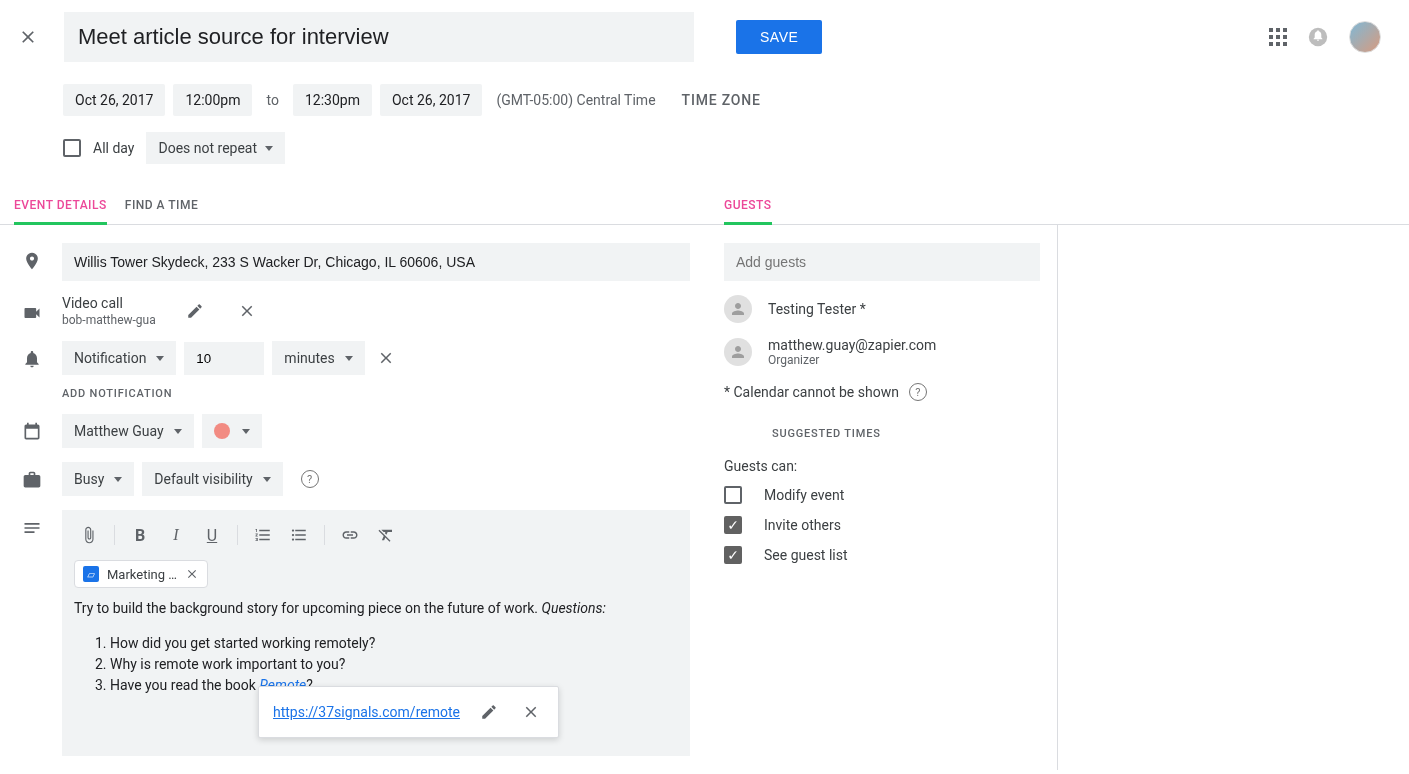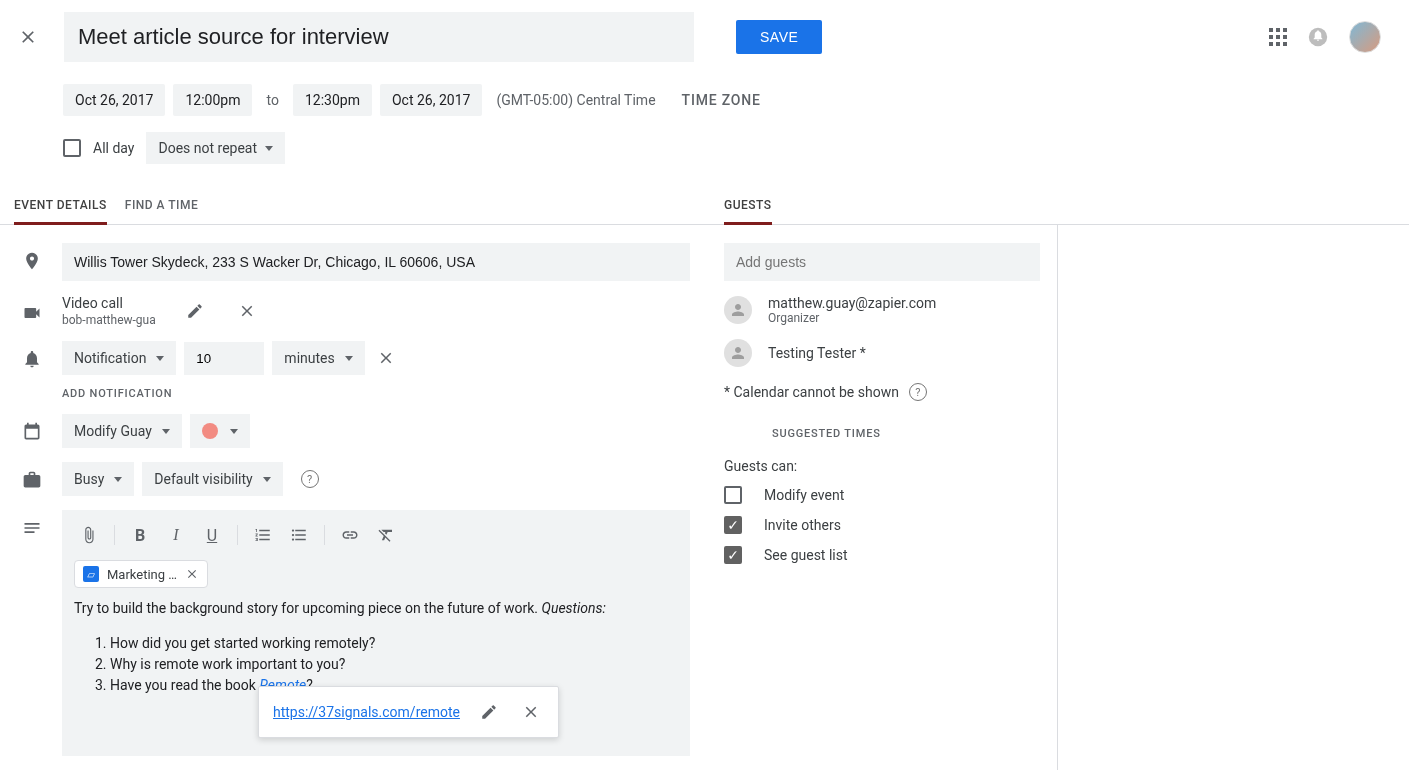--- a/index.html
+++ b/index.html
@@ -16,21 +16,21 @@
 .to-text { color: #5f6368; padding: 0 6px; }
 .tz-text { color: #5f6368; padding-left: 6px; }
 .tz-link { color: #5f6368; font-size: 14px; letter-spacing: 0.8px; font-weight: 500; margin-left: 18px; cursor: pointer; }
 .allday-row { display: flex; align-items: center; gap: 12px; padding: 6px 0 24px 63px; }
 .checkbox { width: 18px; height: 18px; border: 2px solid #5f6368; border-radius: 2px; cursor: pointer; }
 .checkbox.checked { background: #616161; border-color: #616161; display: flex; align-items: center; justify-content: center; color: #fff; font-size: 14px; }
 .repeat-chip { background: #f1f3f4; padding: 8px 12px; display: flex; align-items: center; gap: 8px; cursor: pointer; }
 .caret { width: 0; height: 0; border-left: 4px solid transparent; border-right: 4px solid transparent; border-top: 5px solid #5f6368; }
 .tabs-row { display: flex; border-bottom: 1px solid #dadce0; padding-left: 14px; }
 .tab { padding: 10px 0; margin-right: 18px; font-size: 12px; letter-spacing: 0.5px; font-weight: 500; color: #5f6368; cursor: pointer; }
-.tab.active { color: #404040; border-bottom: 3px solid #7f1d1d; margin-bottom: -1px; }
+.tab.active { color: #ec4899; border-bottom: 3px solid #22c55e; margin-bottom: -1px; }
 .content { display: flex; }
 .left-col { width: 708px; padding: 18px 0 0 14px; }
 .right-col { width: 350px; border-right: 1px solid #dadce0; padding: 18px 0 0 16px; }
 .row { display: flex; align-items: flex-start; margin-bottom: 14px; }
 .row-icon { width: 36px; display: flex; justify-content: center; padding-top: 8px; color: #5f6368; }
 .row-body { flex: 1; padding-left: 12px; }
 .field-input { width: 628px; background: #f1f3f4; border: none; padding: 11px 12px; font-size: 14px; color: #202124; outline: none; }
 .video-lbl { display: flex; align-items: center; gap: 26px; }
 .video-text { display: flex; flex-direction: column; }
 .video-sub { font-size: 12px; color: #5f6368; margin-top: 2px; }
@@ -193,21 +193,21 @@
     </div>
 
     <div class="row">
       <div class="row-icon">
           <svg width="20" height="20" viewBox="0 0 24 24">
             <path fill="currentColor" d="M19 3h-1V1h-2v2H8V1H6v2H5c-1.1 0-2 .9-2 2v14c0 1.1.9 2 2 2h14c1.1 0 2-.9 2-2V5c0-1.1-.9-2-2-2zm0 16H5V8h14v11z"></path>
           </svg>
         </div>
       <div class="row-body notif-row">
         <div class="sel-chip">
-            <span>Modify Guay</span>
+            <span>Matthew Guay</span>
             <span class="caret"></span>
           </div>
         <div class="sel-chip" style="gap:12px;">
             <span class="color-dot" id="color-dot" style="background: rgb(242, 139, 130);"></span>
             <span class="caret"></span>
           </div>
       </div>
     </div>
 
     <div class="row">
@@ -307,32 +307,32 @@
   </div>
 
   <div class="right-col">
     <input class="guests-input" placeholder="Add guests" style="">
     <div class="guest-item">
       <div class="guest-avatar">
           <svg width="18" height="18" viewBox="0 0 24 24">
             <path fill="currentColor" d="M12 12c2.21 0 4-1.79 4-4s-1.79-4-4-4-4 1.79-4 4 1.79 4 4 4zm0 2c-2.67 0-8 1.34-8 4v2h16v-2c0-2.66-5.33-4-8-4z"></path>
           </svg>
         </div>
-      <div class="guest-info">
-        <span>matthew.guay@zapier.com</span>
-        <span class="guest-sub">Organizer</span>
-      </div>
+      <span>Testing Tester *</span>
     </div>
     <div class="guest-item">
       <div class="guest-avatar">
           <svg width="18" height="18" viewBox="0 0 24 24">
             <path fill="currentColor" d="M12 12c2.21 0 4-1.79 4-4s-1.79-4-4-4-4 1.79-4 4 1.79 4 4 4zm0 2c-2.67 0-8 1.34-8 4v2h16v-2c0-2.66-5.33-4-8-4z"></path>
           </svg>
         </div>
-      <span>Testing Tester *</span>
+      <div class="guest-info">
+        <span>matthew.guay@zapier.com</span>
+        <span class="guest-sub">Organizer</span>
+      </div>
     </div>
     <div class="cal-note">
       <span>* Calendar cannot be shown</span>
       <span class="help-icon" style="margin-left:4px;">?</span>
     </div>
     <div class="suggested">SUGGESTED TIMES</div>
     <div class="perms-title">Guests can:</div>
     <div class="perm-row">
       <div class="checkbox"></div>
       <span>Modify event</span>

